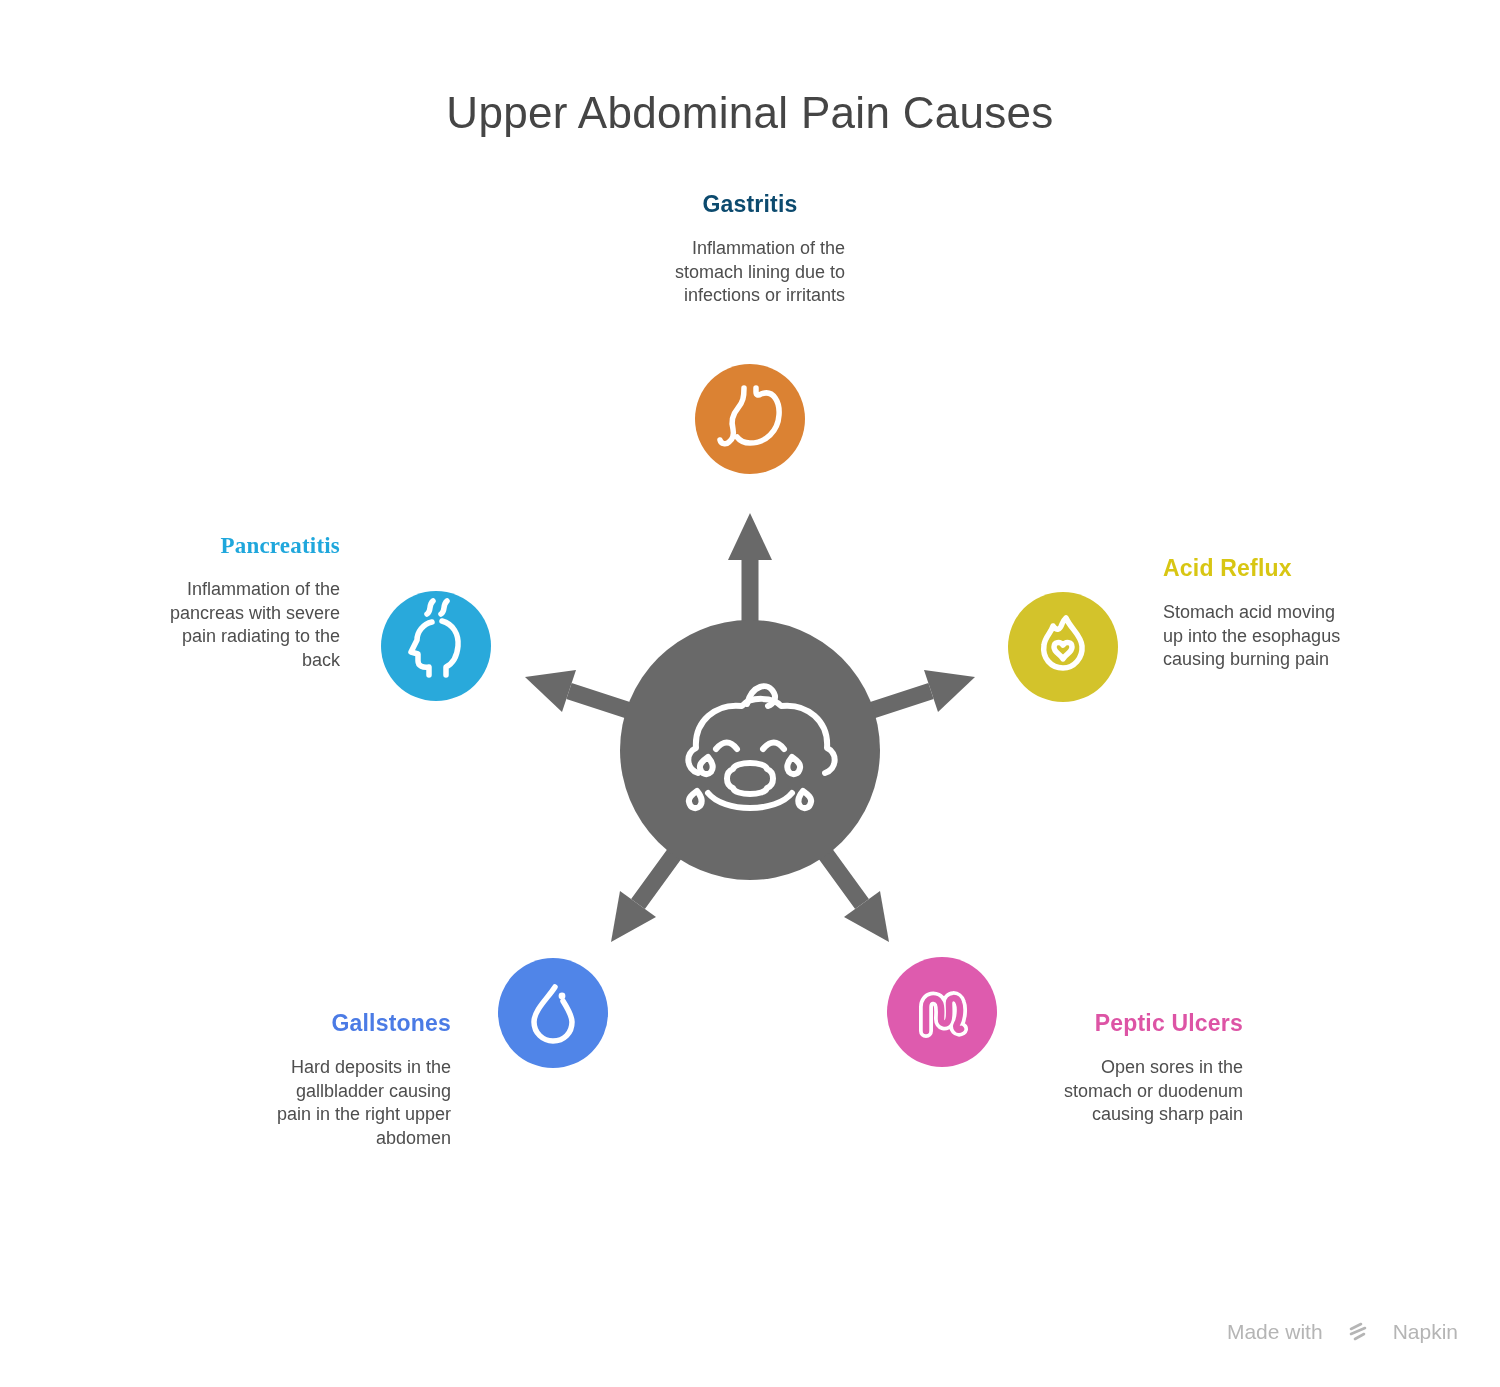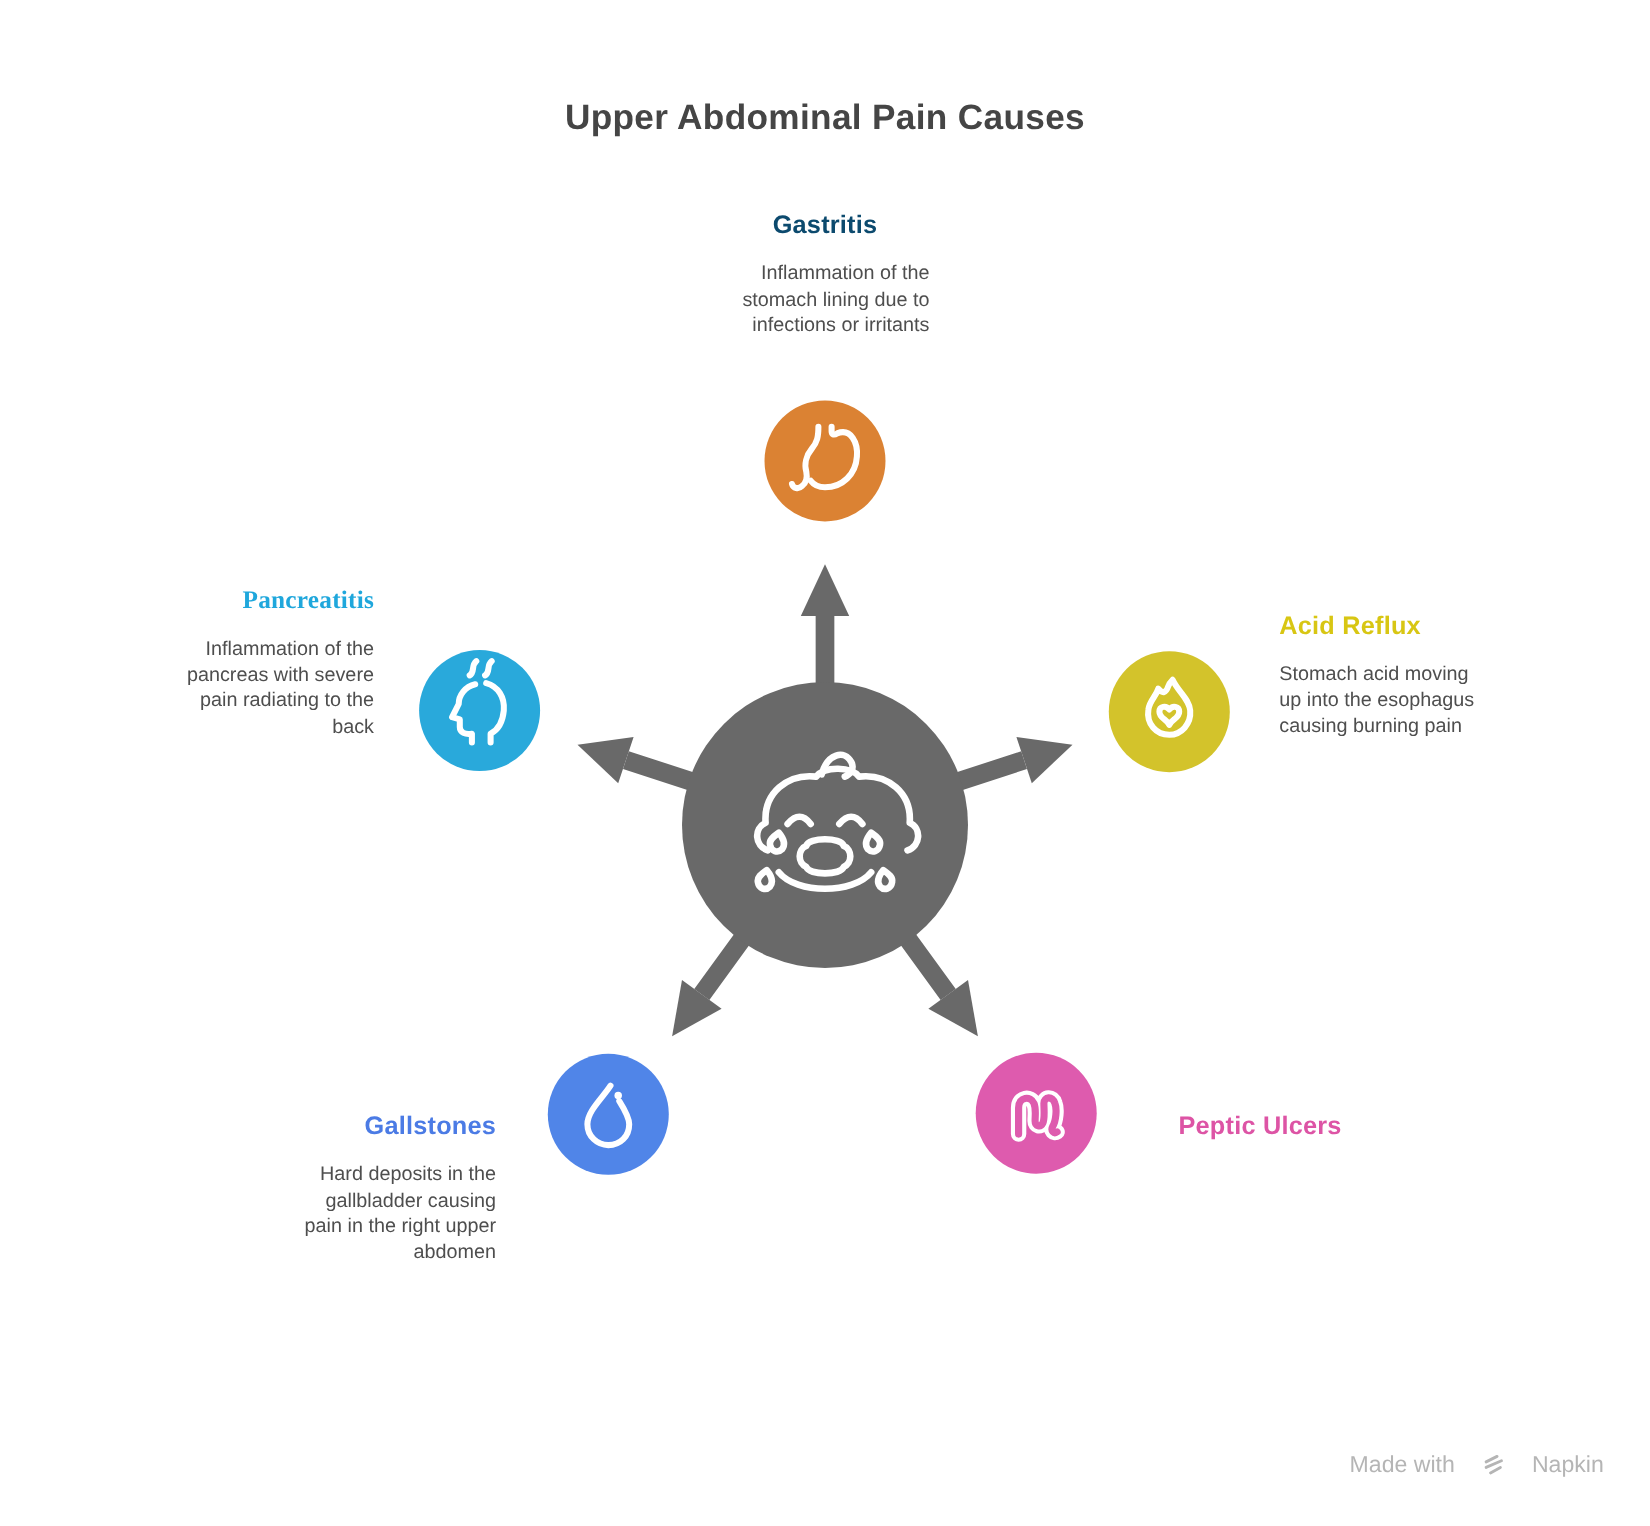--- a/index.html
+++ b/index.html
@@ -2,41 +2,41 @@
 <html><head>
 <meta charset="utf-8">
 <style>
   html,body{margin:0;padding:0;background:#fff;}
   .canvas{
     position:relative;width:1500px;height:1387px;background:#ffffff;
     font-family:"Liberation Sans", sans-serif;overflow:hidden;
   }
   .title{
     position:absolute;top:88px;left:0;width:1500px;text-align:center;
-    font-size:32px;font-weight:700;color:#454545;margin:0;letter-spacing:0.3px;
+    font-size:44px;font-weight:400;color:#454545;margin:0;letter-spacing:0.3px;
   }
   .cause-block{position:absolute;}
   .cause-label{font-size:23px;font-weight:700;margin:0 0 19px 0;letter-spacing:0.2px;}
   .cause-desc{font-size:18px;line-height:23.5px;color:#4E4E4E;margin:0;}
   
   .blk-gastritis{left:630px;top:191px;width:240px;text-align:center;}
   .blk-gastritis .cause-desc{width:190px;margin:0 auto;text-align:right;}
   .lbl-gastritis{color:#0c4a6e;}
   
   .blk-pancreatitis{left:115px;top:533px;width:225px;text-align:right;}
   .blk-pancreatitis .cause-desc{width:180px;margin-left:auto;}
   .lbl-pancreatitis{color:#1FA7DC;font-family:Liberation Serif, serif;}
   
   .blk-acidreflux{left:1163px;top:555px;width:190px;text-align:left;}
   .lbl-acidreflux{color:#D8C613;}
   
   .blk-gallstones{left:261px;top:1010px;width:190px;text-align:right;}
   .lbl-gallstones{color:#4B7BE5;}
   
-  .blk-peptic{left:1048px;top:1010px;width:195px;text-align:center;}
+  .blk-peptic{left:1048px;top:1010px;width:195px;text-align:right;}
   .lbl-peptic{color:#DD54A5;}
 
   .bubble{
     position:absolute;width:110px;height:110px;border-radius:50%;
     display:flex;align-items:center;justify-content:center;
   }
   .bubble svg{display:block;}
   .bubble-gastritis{left:695px;top:364px;background:#DB8233;}
   .bubble-pancreatitis{left:381px;top:591px;background:#29A9DB;}
   .bubble-acidreflux{left:1008px;top:592px;background:#D3C32B;}
@@ -76,20 +76,21 @@
     <p class="cause-desc">Stomach acid moving up into the esophagus causing burning pain</p>
   </section>
 
   <section class="cause-block blk-gallstones">
     <p class="cause-label lbl-gallstones">Gallstones</p>
     <p class="cause-desc">Hard deposits in the gallbladder causing pain in the right upper abdomen</p>
   </section>
 
   <section class="cause-block blk-peptic">
     <p class="cause-label lbl-peptic">Peptic Ulcers</p>
+    <p class="cause-desc">Open sores in the stomach or duodenum causing sharp pain</p>
   </section>
 
   <svg class="center-graphic" viewBox="0 0 500 465">
     <g fill="#696969" stroke="none">
       <path d="M250 255 L250 65 M250 255 L69 196 M250 255 L431 196 M250 255 L138 409 M250 255 L362 409" fill="none" stroke="#696969" stroke-width="17"></path>
       <polygon points="250,18 228,65 272,65"></polygon>
       <polygon points="25,182 76,175 62,217"></polygon>
       <polygon points="475,182 424,175 438,217"></polygon>
       <polygon points="111,447 156,422 120,396"></polygon>
       <polygon points="389,447 344,422 380,396"></polygon>

